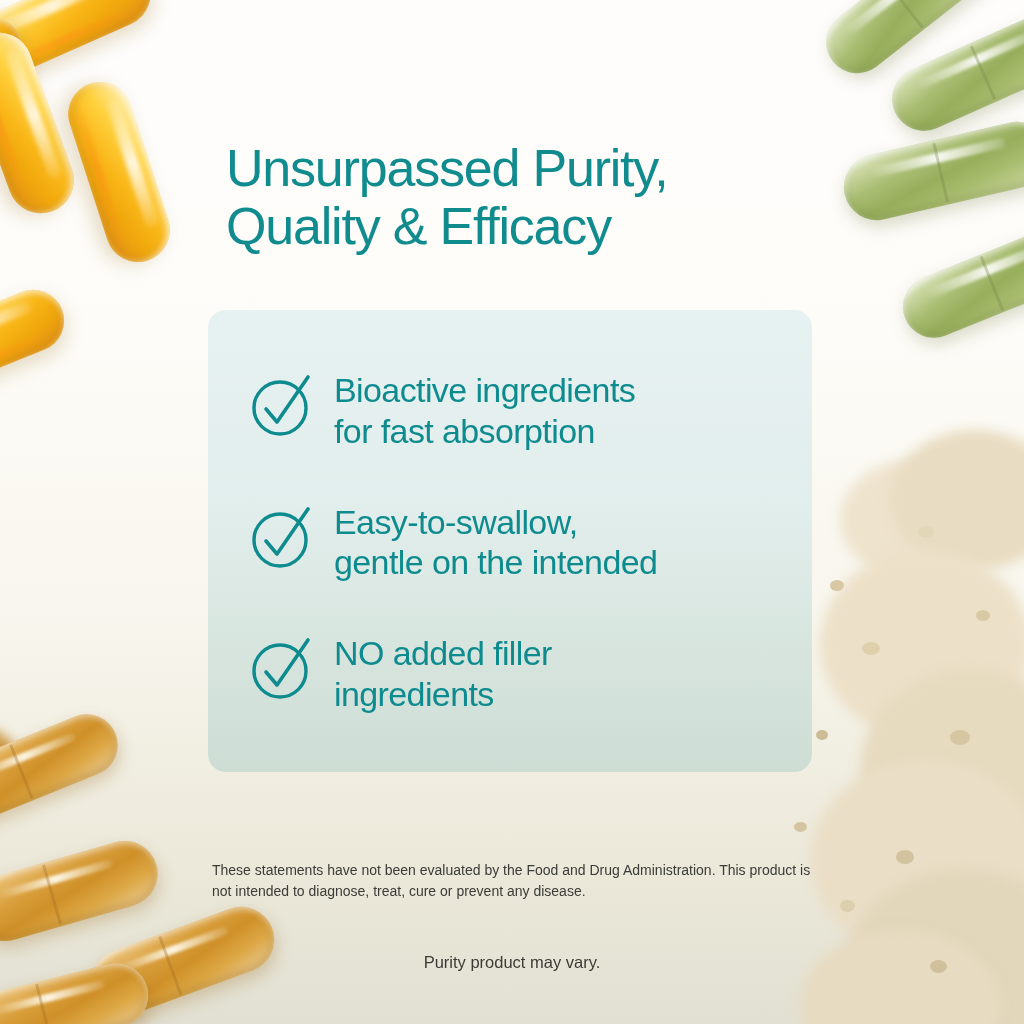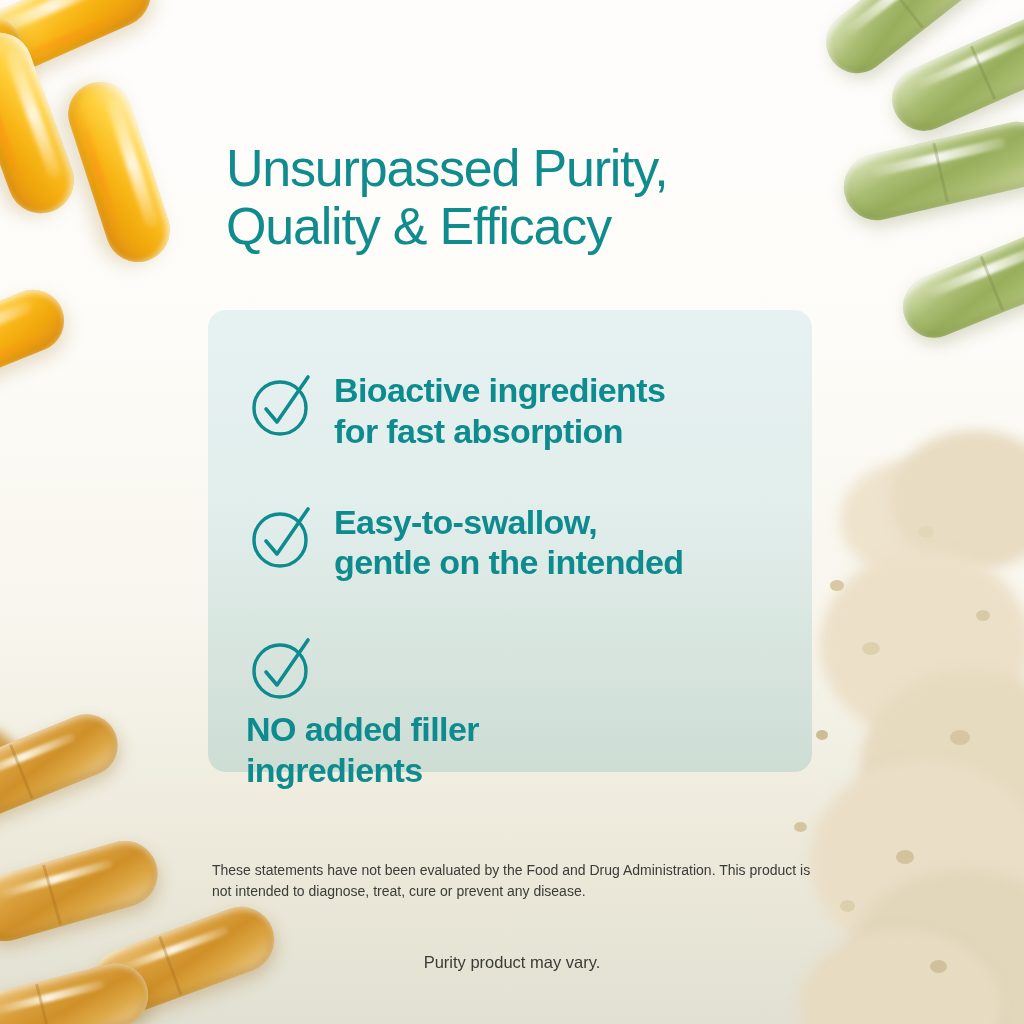--- a/index.html
+++ b/index.html
@@ -111,24 +111,24 @@
 
   
   #benefits-card{
     position:absolute;left:208px;top:310px;width:604px;height:462px;
     border-radius:18px;
     background:linear-gradient(180deg,#e6f1f1 0%,#e2eeec 42%,#d6e4dd 76%,#cdddd4 100%);
     box-sizing:border-box;
     padding:56px 40px 0 38px;
   }
   .benefit-row{display:flex;align-items:flex-start;margin-bottom:46px;}
-  .benefit-row:last-child{margin-bottom:0;flex-direction:column;}
+  .benefit-row:last-child{margin-bottom:0;}
   .check-icon{flex:0 0 auto;width:74px;height:74px;margin-right:14px;margin-top:2px;}
   .benefit-text{
-    color:#0e8b8e;font-size:34px;line-height:1.2;font-weight:bold;
+    color:#0e8b8e;font-size:34px;line-height:1.2;font-weight:normal;
     letter-spacing:-.6px;white-space:pre-line;padding-top:4px;
   }
 
   
   #disclaimer{
     position:absolute;left:212px;top:846px;width:600px;
     text-align:left;color:#3b3b38;
     font-size:14px;line-height:1.48;
   }
   #actual-product{

